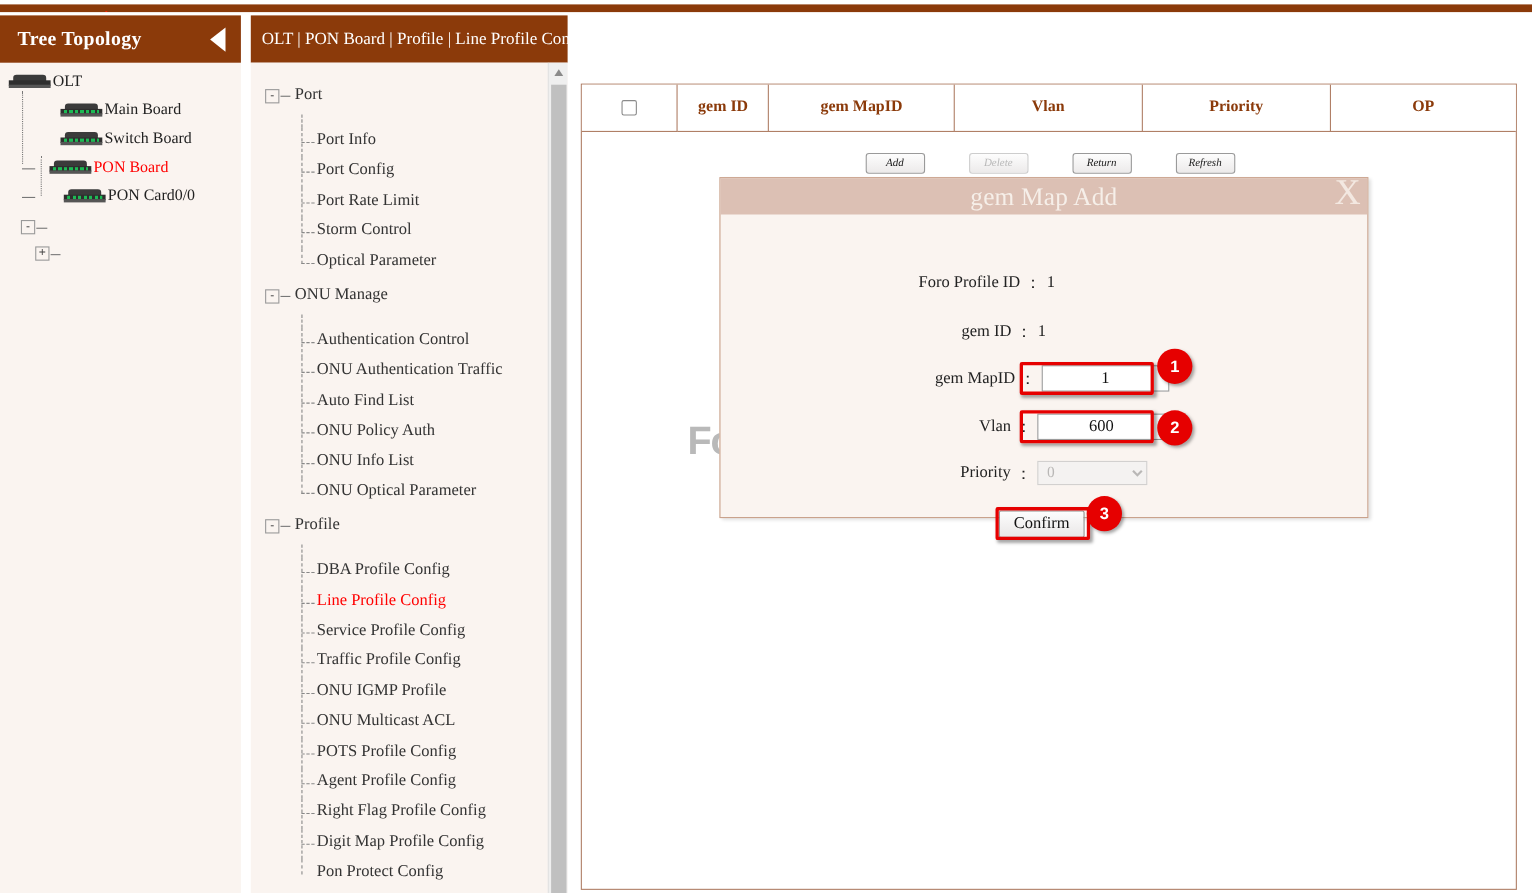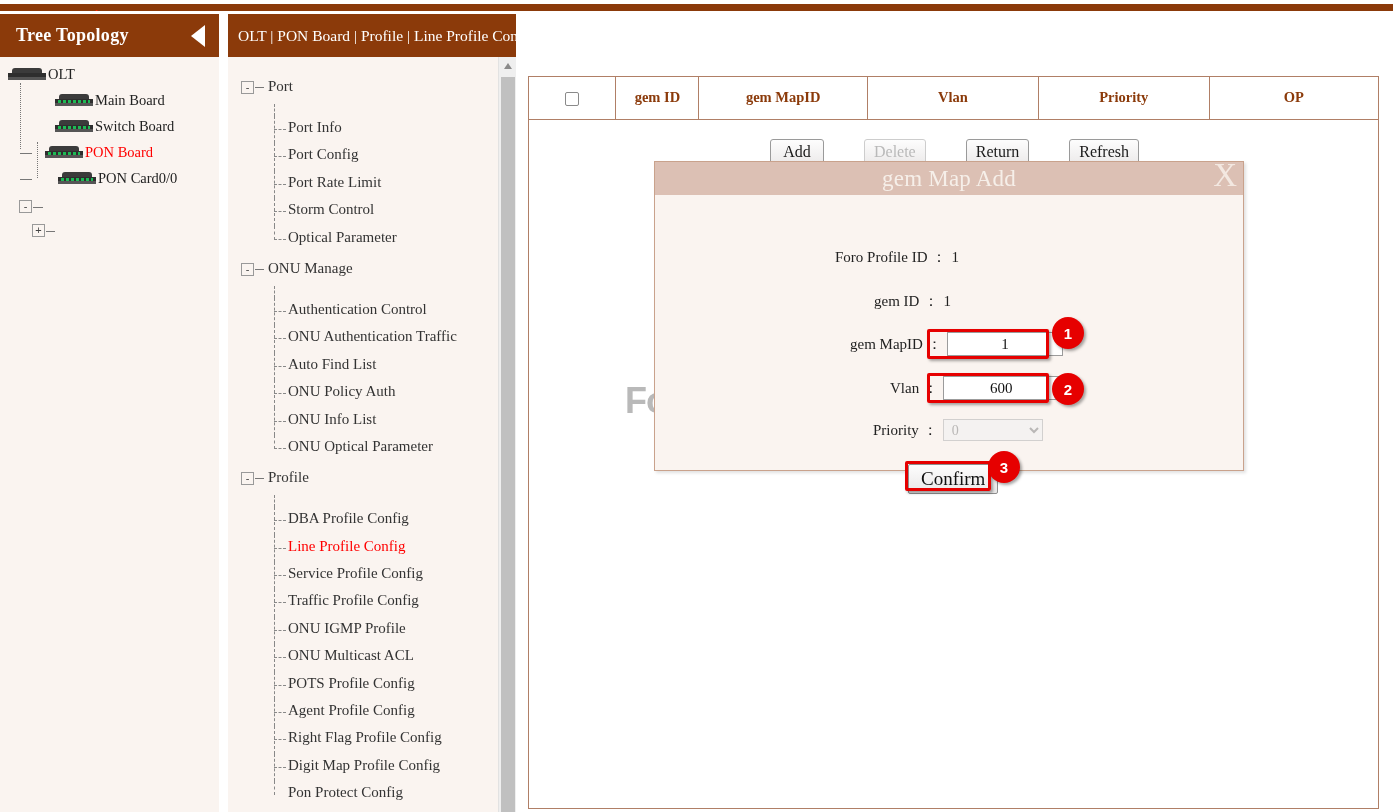--- a/index.html
+++ b/index.html
@@ -175,22 +175,22 @@
   }
 
   .btnrow {
     position: absolute; left: 0; top: 62px; width: 851px;
     display: flex; justify-content: center; gap: 40px;
   }
   .gbtn {
     min-width: 54px; padding: 3px 9px;
     border: 1px solid #9a9a9a; border-radius: 3px;
     background: linear-gradient(#fdfdfd,#eceaea);
-    font-family: "Liberation Serif", serif; font-size: 16px;
-    color: #1a1a1a; cursor: pointer;
+    font-family: "Liberation Serif", serif; font-size: 10px;
+    color: #1a1a1a; cursor: pointer; font-style: italic;
   }
   .gbtn.disabled { color: #b9b9b9; border-color: #cdcdcd; cursor: default; }
 
   
   .watermark {
     position: absolute; left: 625px; top: 380px;
     font-family: "Liberation Sans", sans-serif;
     font-size: 36px; font-weight: bold; letter-spacing: -1px;
     z-index: 6; user-select: none;
   }
@@ -253,21 +253,21 @@
   .fsel {
     width: 100px; height: 22px;
     border: 1px solid #c2c2c2; background: #f2f2f2;
     font-family: "Liberation Serif", serif; font-size: 14px; color: #9e9e9e;
     padding-left: 4px;
   }
   .confirm-btn {
     min-width: 78px; padding: 3px 12px;
     border: 1px solid #8f8f8f; border-radius: 2px;
     background: linear-gradient(#fdfdfd,#e9e7e7);
-    font-family: "Liberation Serif", serif; font-size: 19px; color: #111;
+    font-family: "Liberation Serif", serif; font-size: 15px; color: #111;
     cursor: pointer;
   }
 </style>
 </head>
 <body>
 
 <div id="root">
 
   <div class="topstrip">
     <div class="topstrip-bar">

